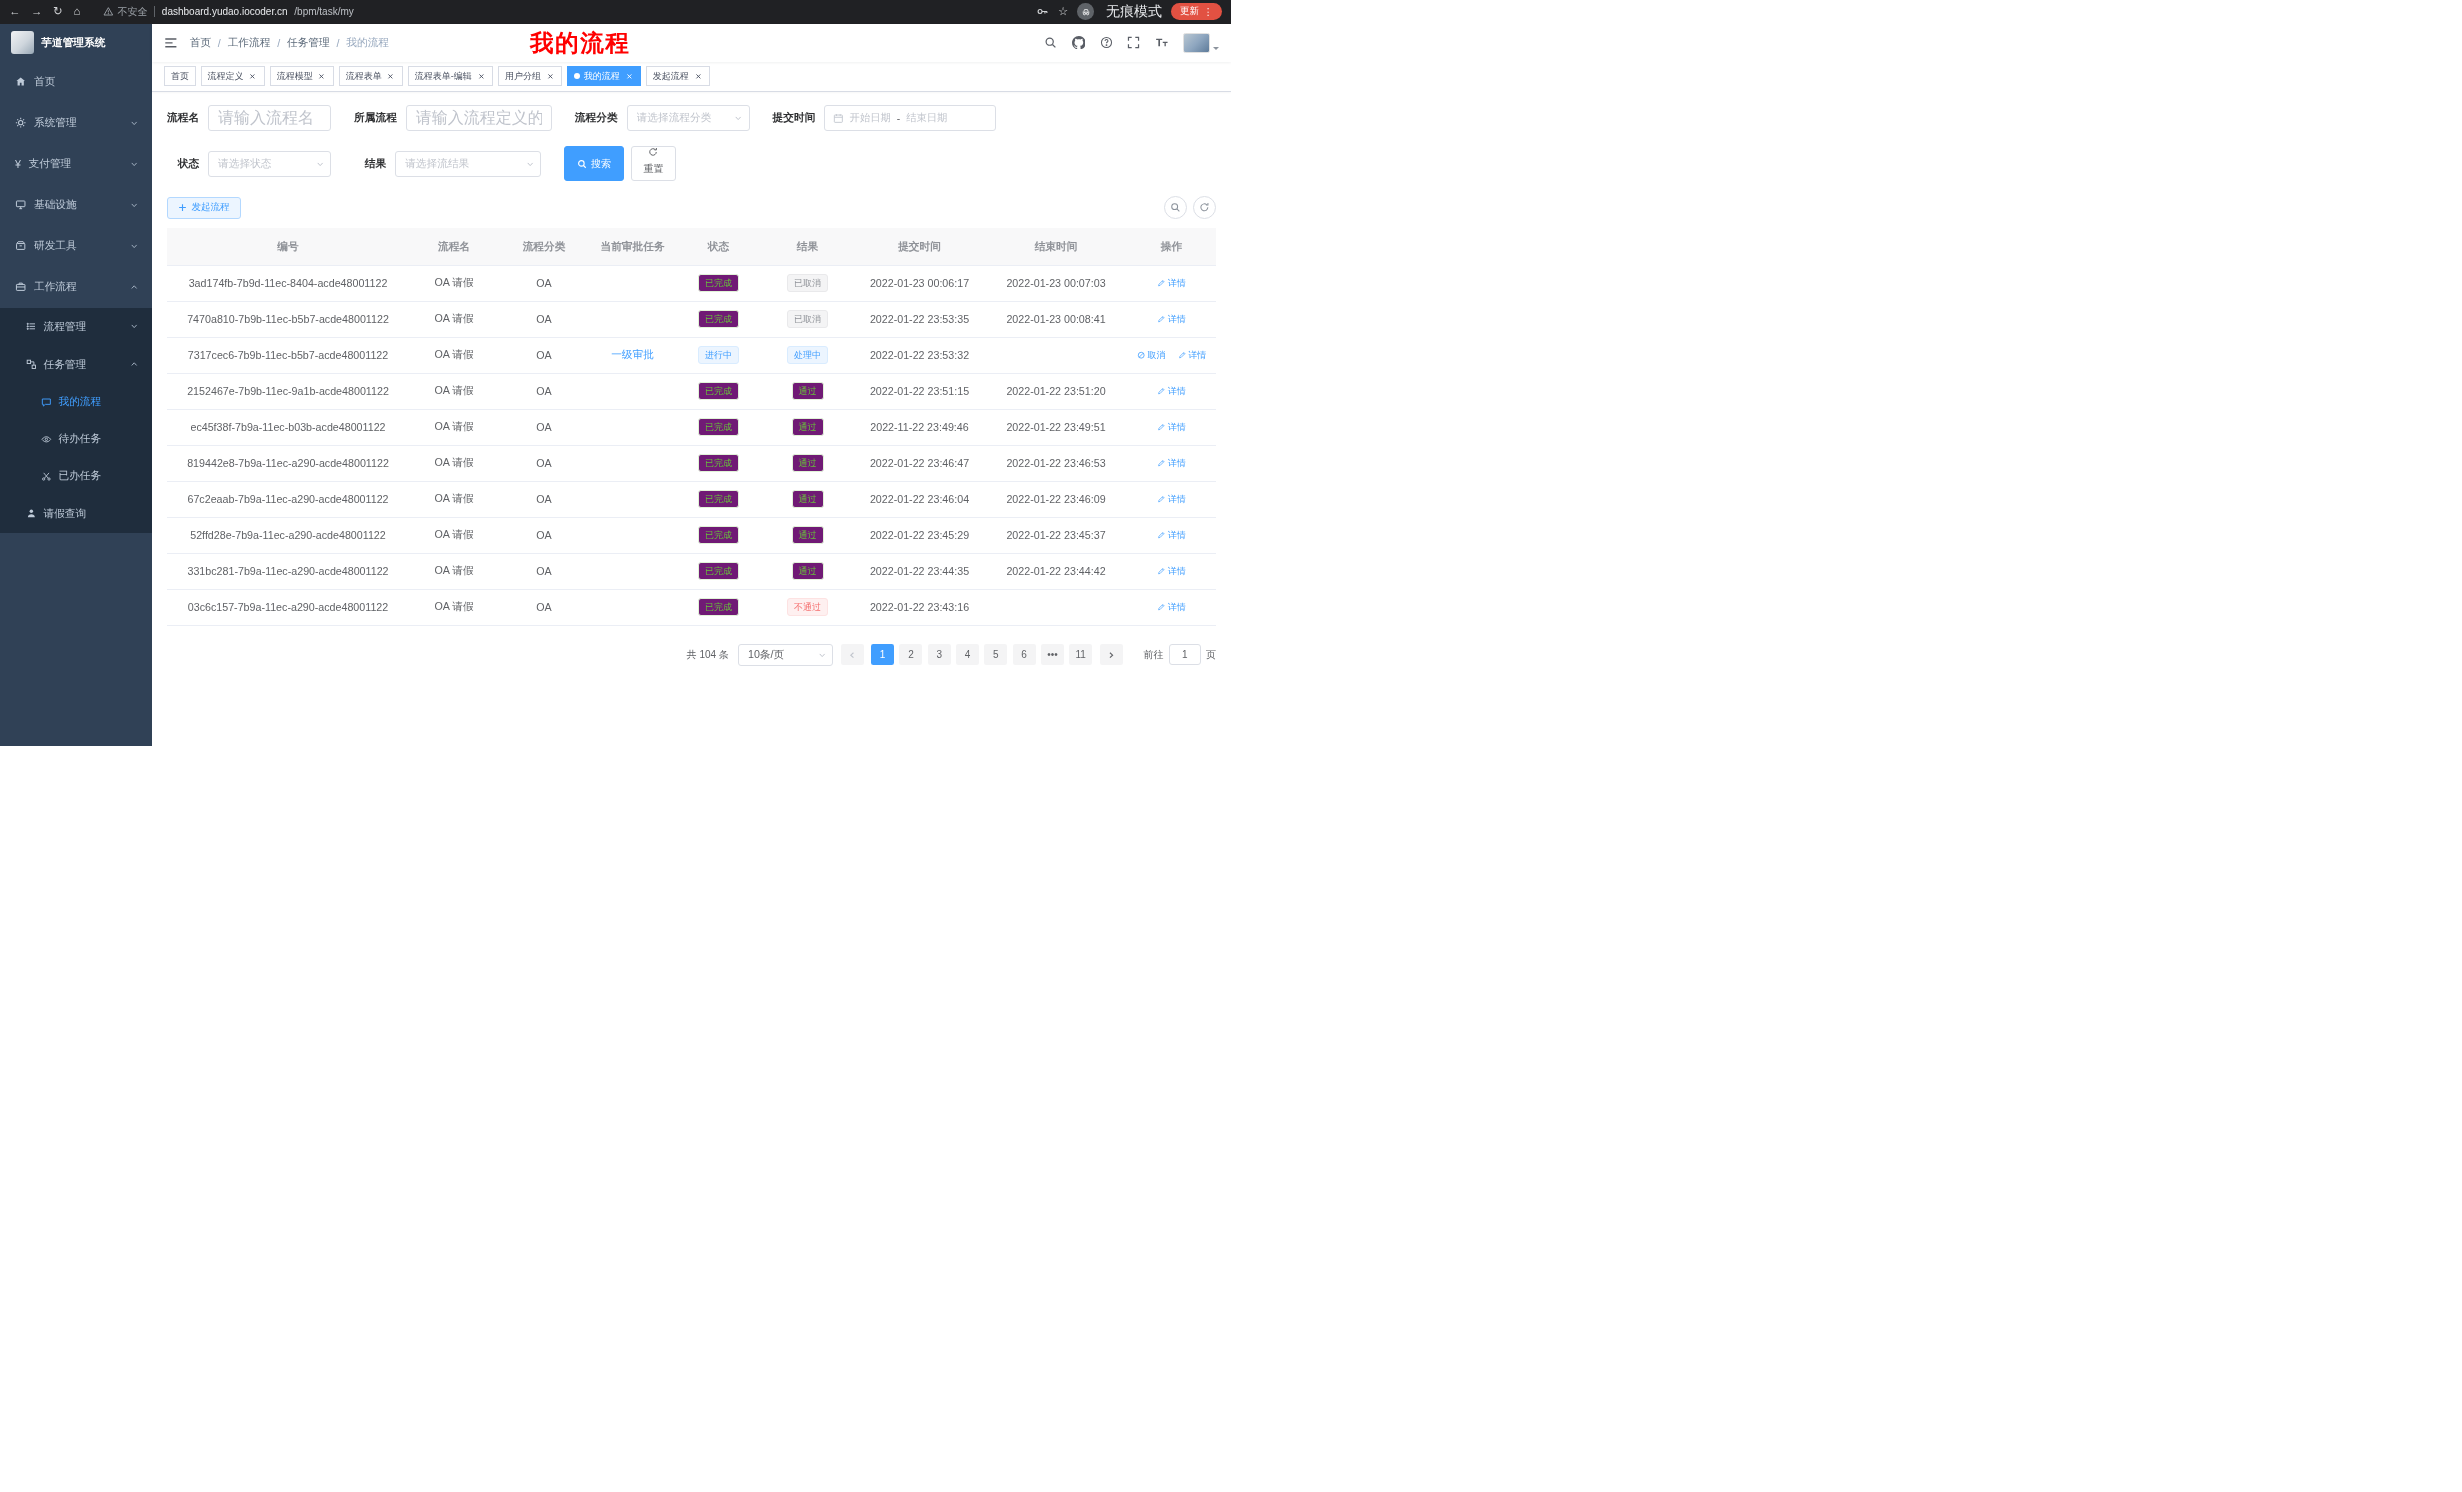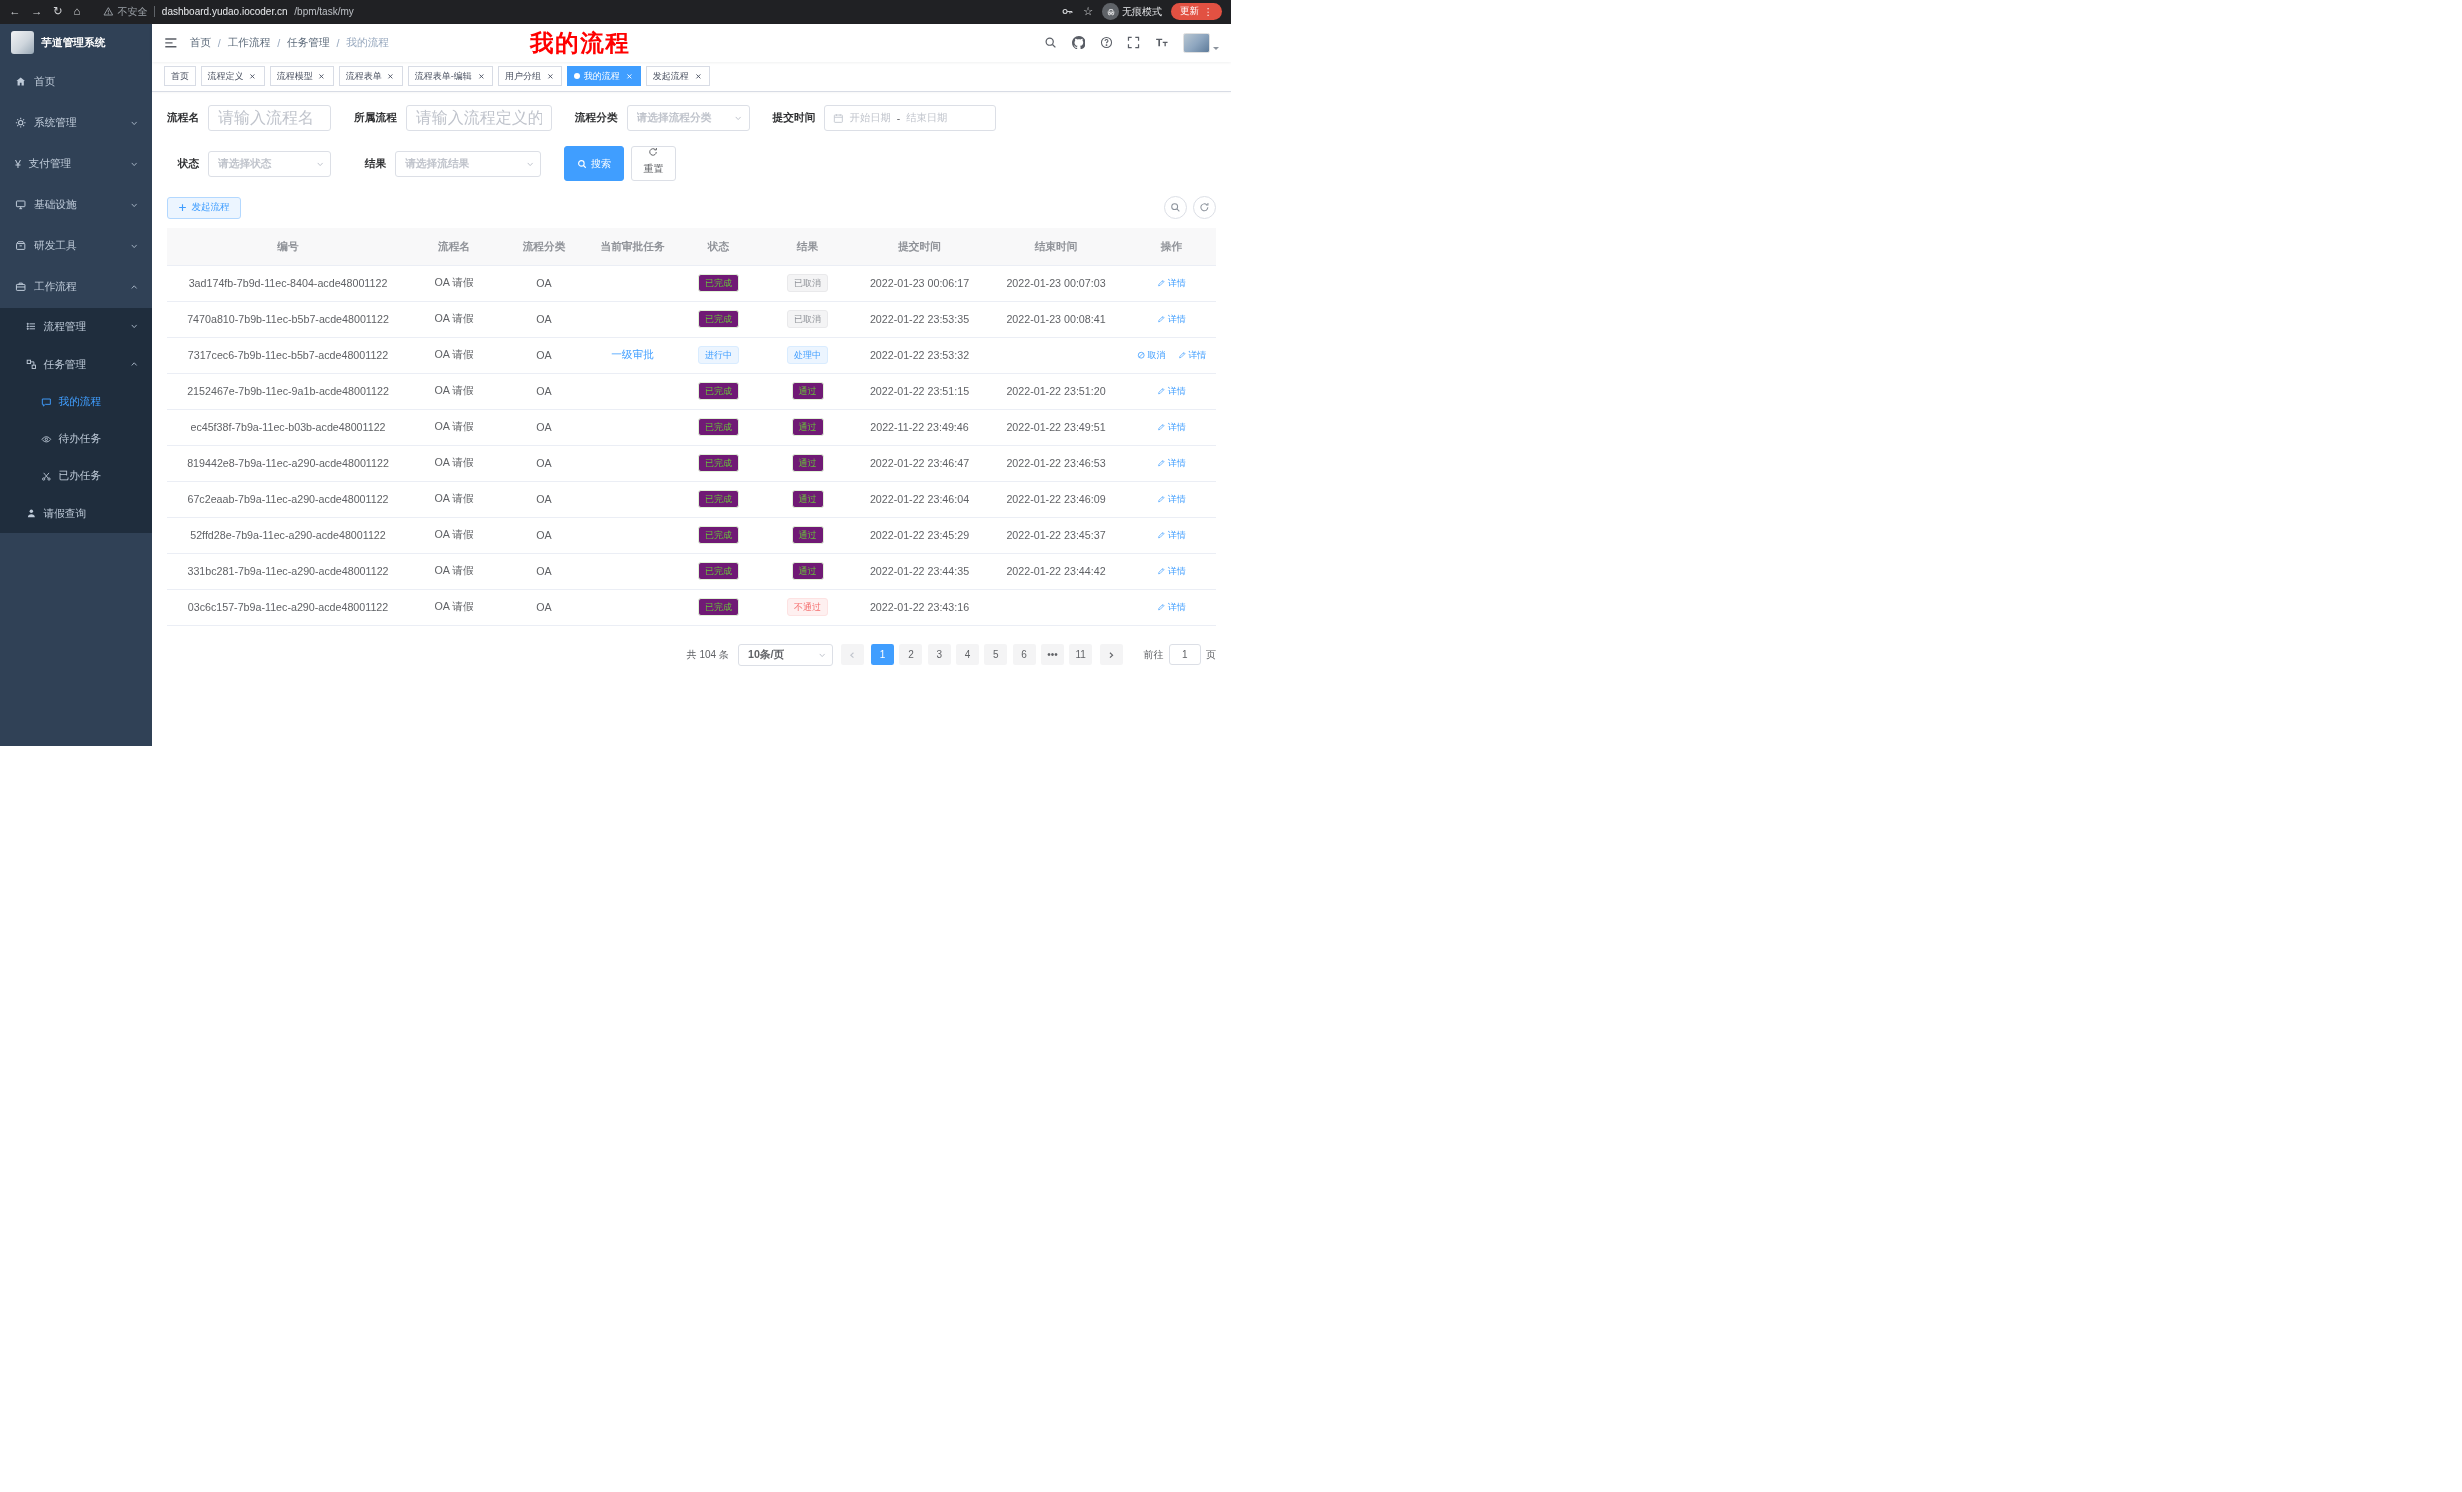--- a/index.html
+++ b/index.html
@@ -9,21 +9,21 @@
 
   
   .browser-bar { height:23.6px; background:#202124; display:flex; align-items:center; padding:0 9px; gap:10.7px; color:#e8eaed; }
   .nav-glyph { font-size:11.4px; color:#d2d4d7; cursor:pointer; line-height:1; }
   .addr { flex:1; display:flex; align-items:center; gap:6.8px; font-size:10px; padding-left:12px; min-width:0; }
   .sec-label { color:#9aa0a6; display:flex; align-items:center; gap:3.8px; }
   .addr-div { width:0.8px; height:10.7px; background:#5f6368; }
   .url-host { color:#e8eaed; }
   .url-path { color:#bdc1c6; }
   .chrome-right { display:flex; align-items:center; gap:9px; }
-  .incog-chip { display:flex; align-items:center; gap:3px; color:#e8eaed; font-size:10px; }
+  .incog-chip { display:flex; align-items:center; gap:12px; color:#e8eaed; font-size:14px; }
   .incog-circle { width:16.7px; height:16.7px; border-radius:50%; background:#5f6368; display:flex; align-items:center; justify-content:center; color:#fff; }
   .update-pill { background:#e25142; color:#fff; border-radius:10px; height:16.7px; padding:0 9px; display:flex; align-items:center; gap:4.6px; font-size:9.5px; cursor:pointer; }
 
   
   .app { display:flex; height:723px; }
   .sidebar { width:152px; background:#304156; color:#bfcbd9; flex-shrink:0; overflow:hidden; }
   .logo-row { height:38px; display:flex; align-items:center; padding-left:10.7px; gap:7.6px; }
   .logo-img { width:23px; height:23px; border-radius:3px; background:linear-gradient(135deg,#f2f3f5 0%,#cfd6dd 55%,#97a7b5 100%); }
   .logo-title { color:#fff; font-weight:700; font-size:10.7px; }
   .menu-item { height:41px; display:flex; align-items:center; padding:0 13.7px 0 15px; gap:7.6px; cursor:pointer; font-size:10.7px; }
@@ -61,21 +61,21 @@
   .tab-close { display:inline-flex; align-items:center; justify-content:center; width:10.7px; height:10.7px; border-radius:50%; }
   .tab-close svg { stroke:currentColor; }
 
   
   .content { flex:1; padding:13.7px 15px 0 15px; overflow:hidden; }
   .frow { display:flex; align-items:center; margin-bottom:15px; }
   .fitem { display:flex; align-items:center; margin-right:23px; }
   .flabel { font-weight:700; color:#303133; padding-right:9px; white-space:nowrap; }
   .tinput { height:26px; border:0.8px solid #dcdfe6; border-radius:3px; padding:0 9px; font-size:16px; color:#606266; background:#fff; outline:none; font-family:inherit; }
   .tinput::placeholder { color:#c0c4cc; }
-  .select { height:26px; border:0.8px solid #dcdfe6; border-radius:3px; background:#fff; display:flex; align-items:center; padding:0 6px 0 9px; cursor:pointer;font-weight:bold; }
+  .select { height:26px; border:0.8px solid #dcdfe6; border-radius:3px; background:#fff; display:flex; align-items:center; padding:0 6px 0 9px; cursor:pointer; }
   .select .ph { color:#c0c4cc; flex:1; font-size:10.7px; white-space:nowrap; overflow:hidden; }
   .select .chev { color:#c0c4cc; margin-left:4.6px; }
   .daterange { height:26px; width:172px; border:0.8px solid #dcdfe6; border-radius:3px; background:#fff; display:flex; align-items:center; padding:0 7.6px; gap:6px; color:#c0c4cc; cursor:pointer; font-size:10.3px; }
   .daterange .dsep { color:#606266; }
   .btn { height:35px; padding:0 11.4px; border-radius:3px; font-size:10px; display:inline-flex; align-items:center; gap:4.6px; cursor:pointer; border:0.8px solid #dcdfe6; background:#fff; color:#606266; font-family:inherit; }
   .btn.primary { background:#409eff; border-color:#409eff; color:#fff; }
   .btn.plain-primary { background:#ecf5ff; border-color:#b3d8ff; color:#409eff; height:22px; font-size:9.5px; padding:0 10px; }
   .toolbar-row { display:flex; align-items:center; margin-bottom:9px; }
   .round-btn { width:23px; height:23px; border-radius:50%; border:0.8px solid #dcdfe6; background:#fff; display:flex; align-items:center; justify-content:center; color:#8a919a; cursor:pointer; }
   .toolbar-right { margin-left:auto; display:flex; gap:6px; }

